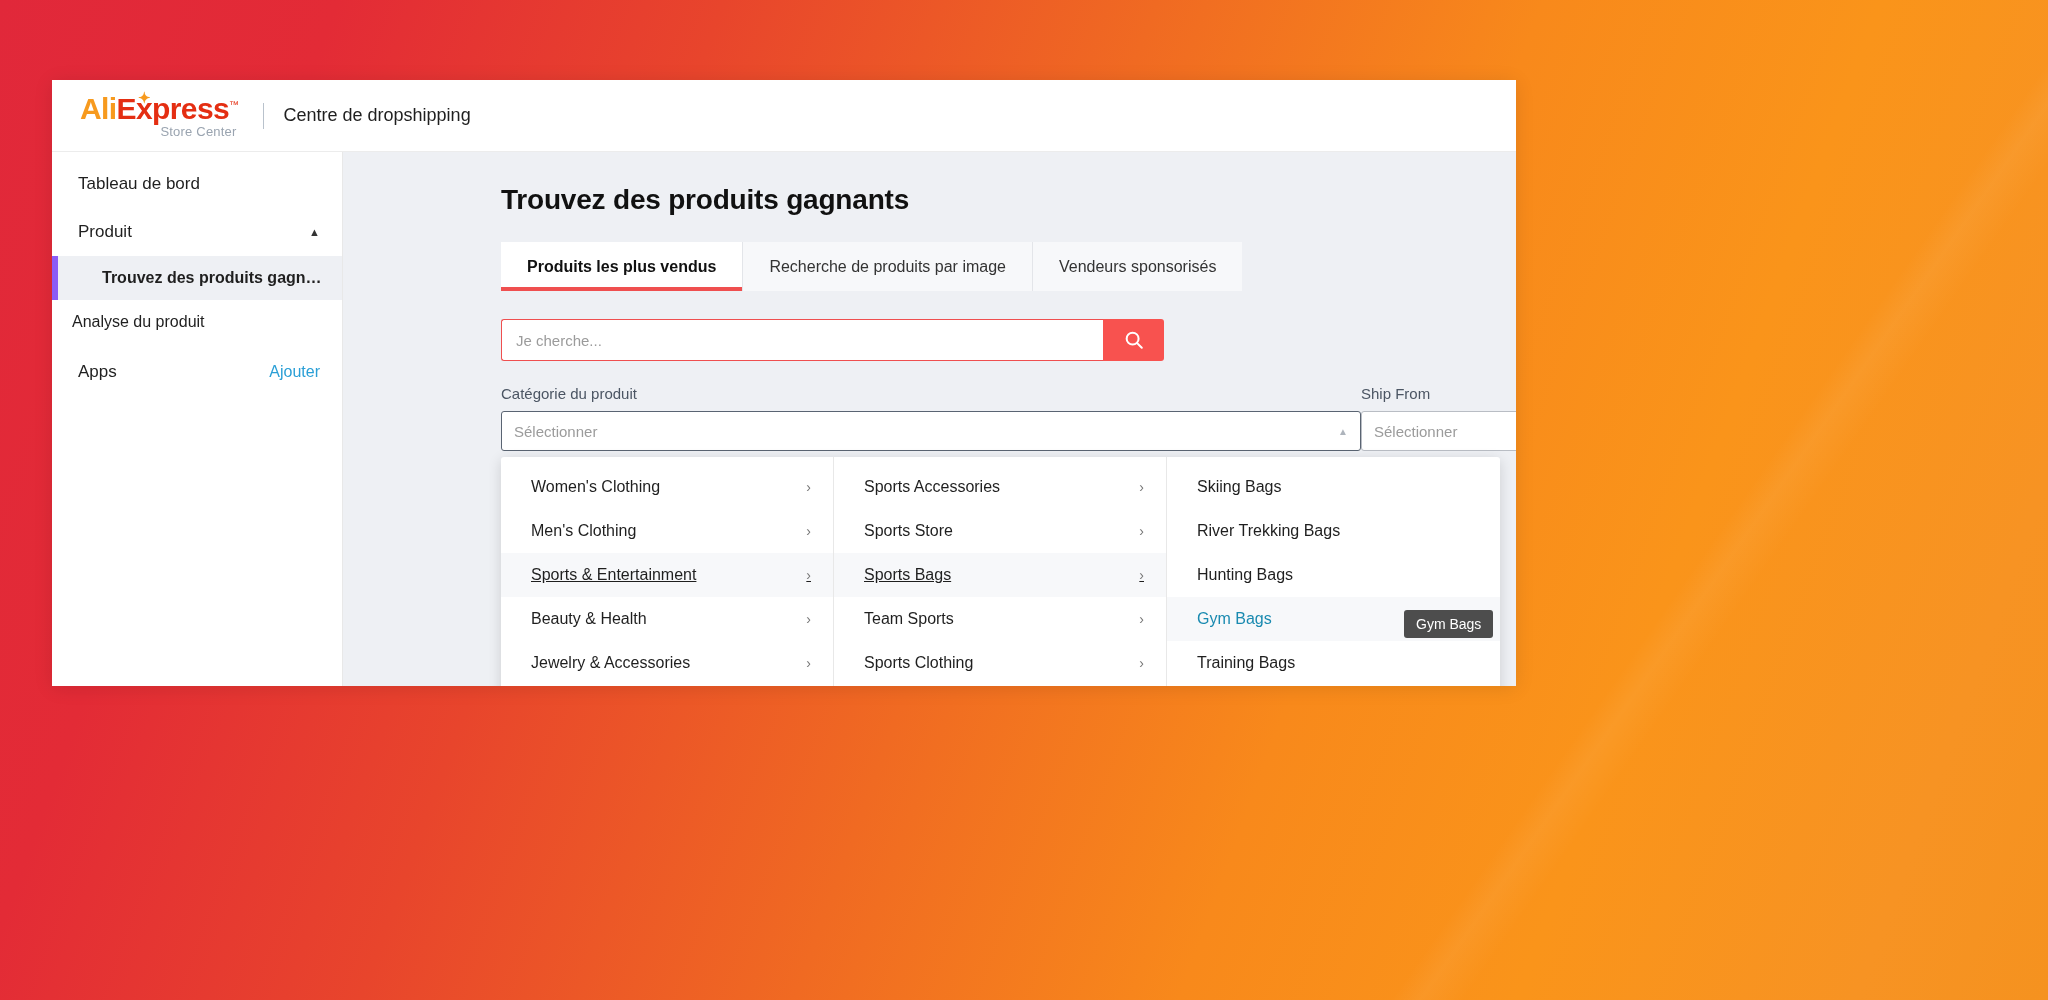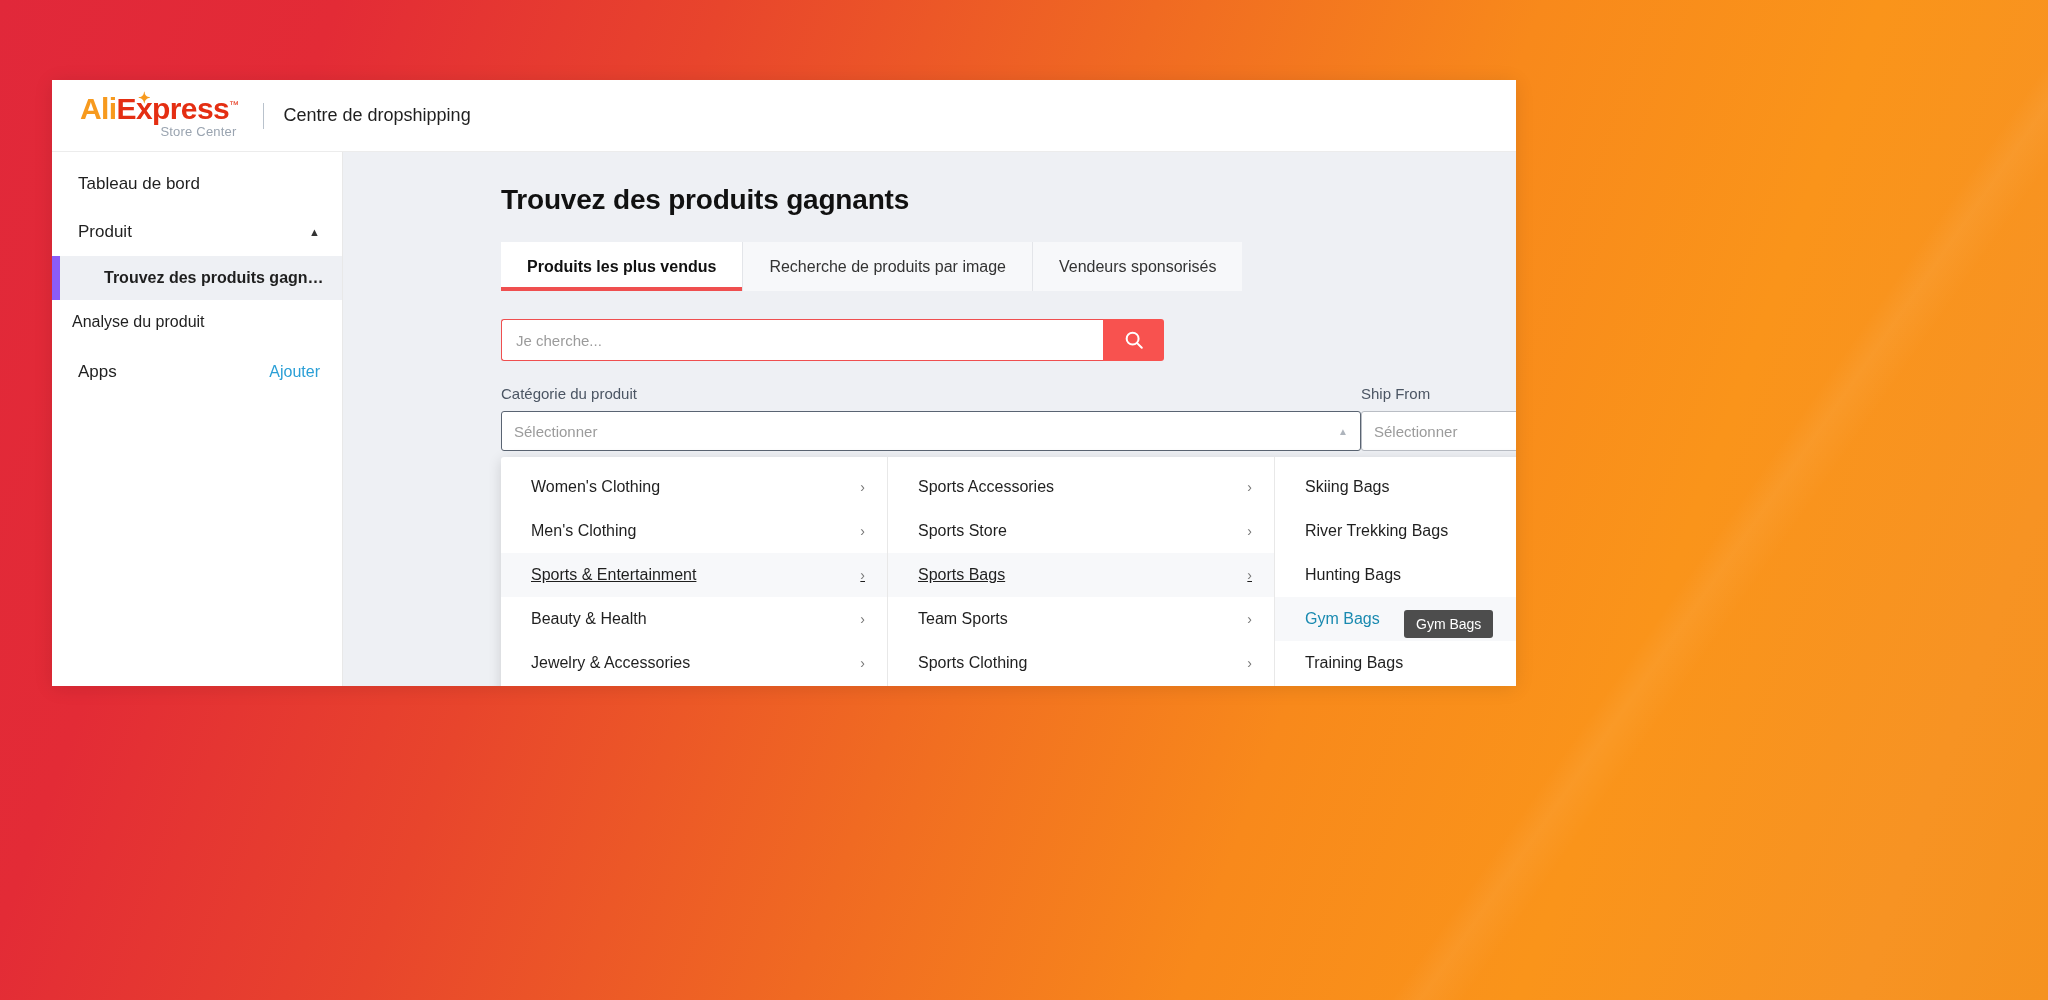--- a/index.html
+++ b/index.html
@@ -136,21 +136,21 @@
     display: flex;
     align-items: center;
     padding-left: 20px;
     font-size: 16px;
     color: #1f1f1f;
     cursor: pointer;
   }
   .nav-sub.active {
     background: #eef0f4;
     font-weight: bold;
-    border-left: 8px solid #8b5cf6;
+    border-left: 6px solid #8b5cf6;
     padding-left: 44px;
   }
   .nav-item.apps {
     margin-top: 4px;
   }
   .nav-link {
     color: #2a9fd6;
     font-size: 16px;
     cursor: pointer;
   }
@@ -266,21 +266,21 @@
     left: 0;
     top: 72px;
     display: flex;
     background: #fff;
     box-shadow: 0 3px 14px rgba(0,0,0,0.14);
     border-radius: 3px;
     z-index: 20;
     height: 250px;
   }
   .casc-col {
-    width: 387px;
+    width: 333px;
     border-right: 1px solid #e8e8e8;
     padding: 8px 0;
   }
   .casc-col:last-child { border-right: none; }
   .casc-item {
     height: 44px;
     display: flex;
     align-items: center;
     justify-content: space-between;
     padding: 0 22px 0 30px;

